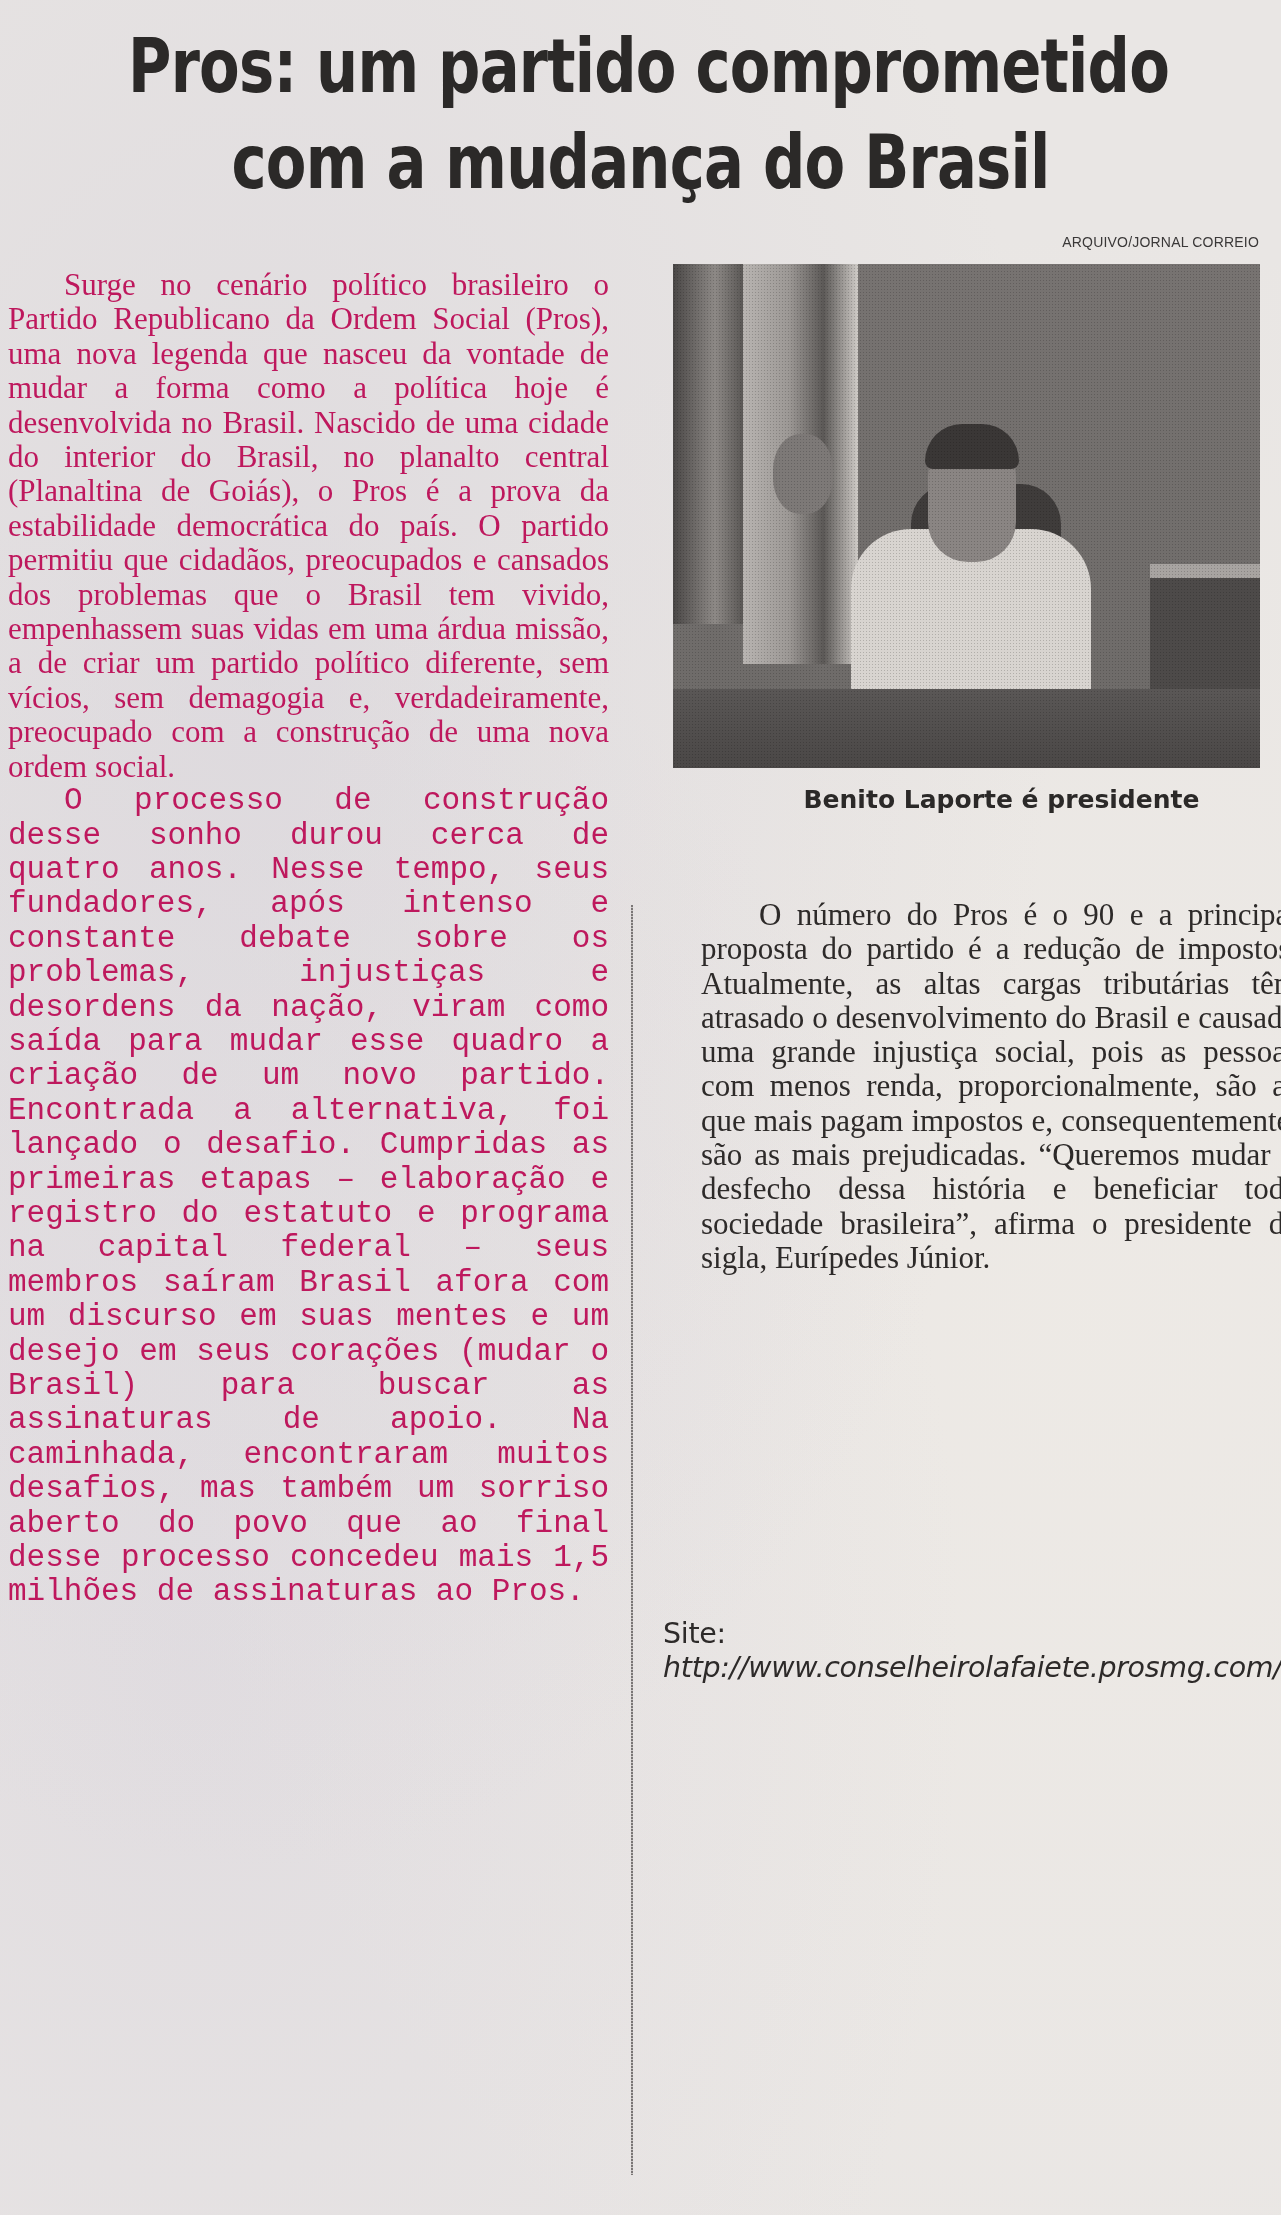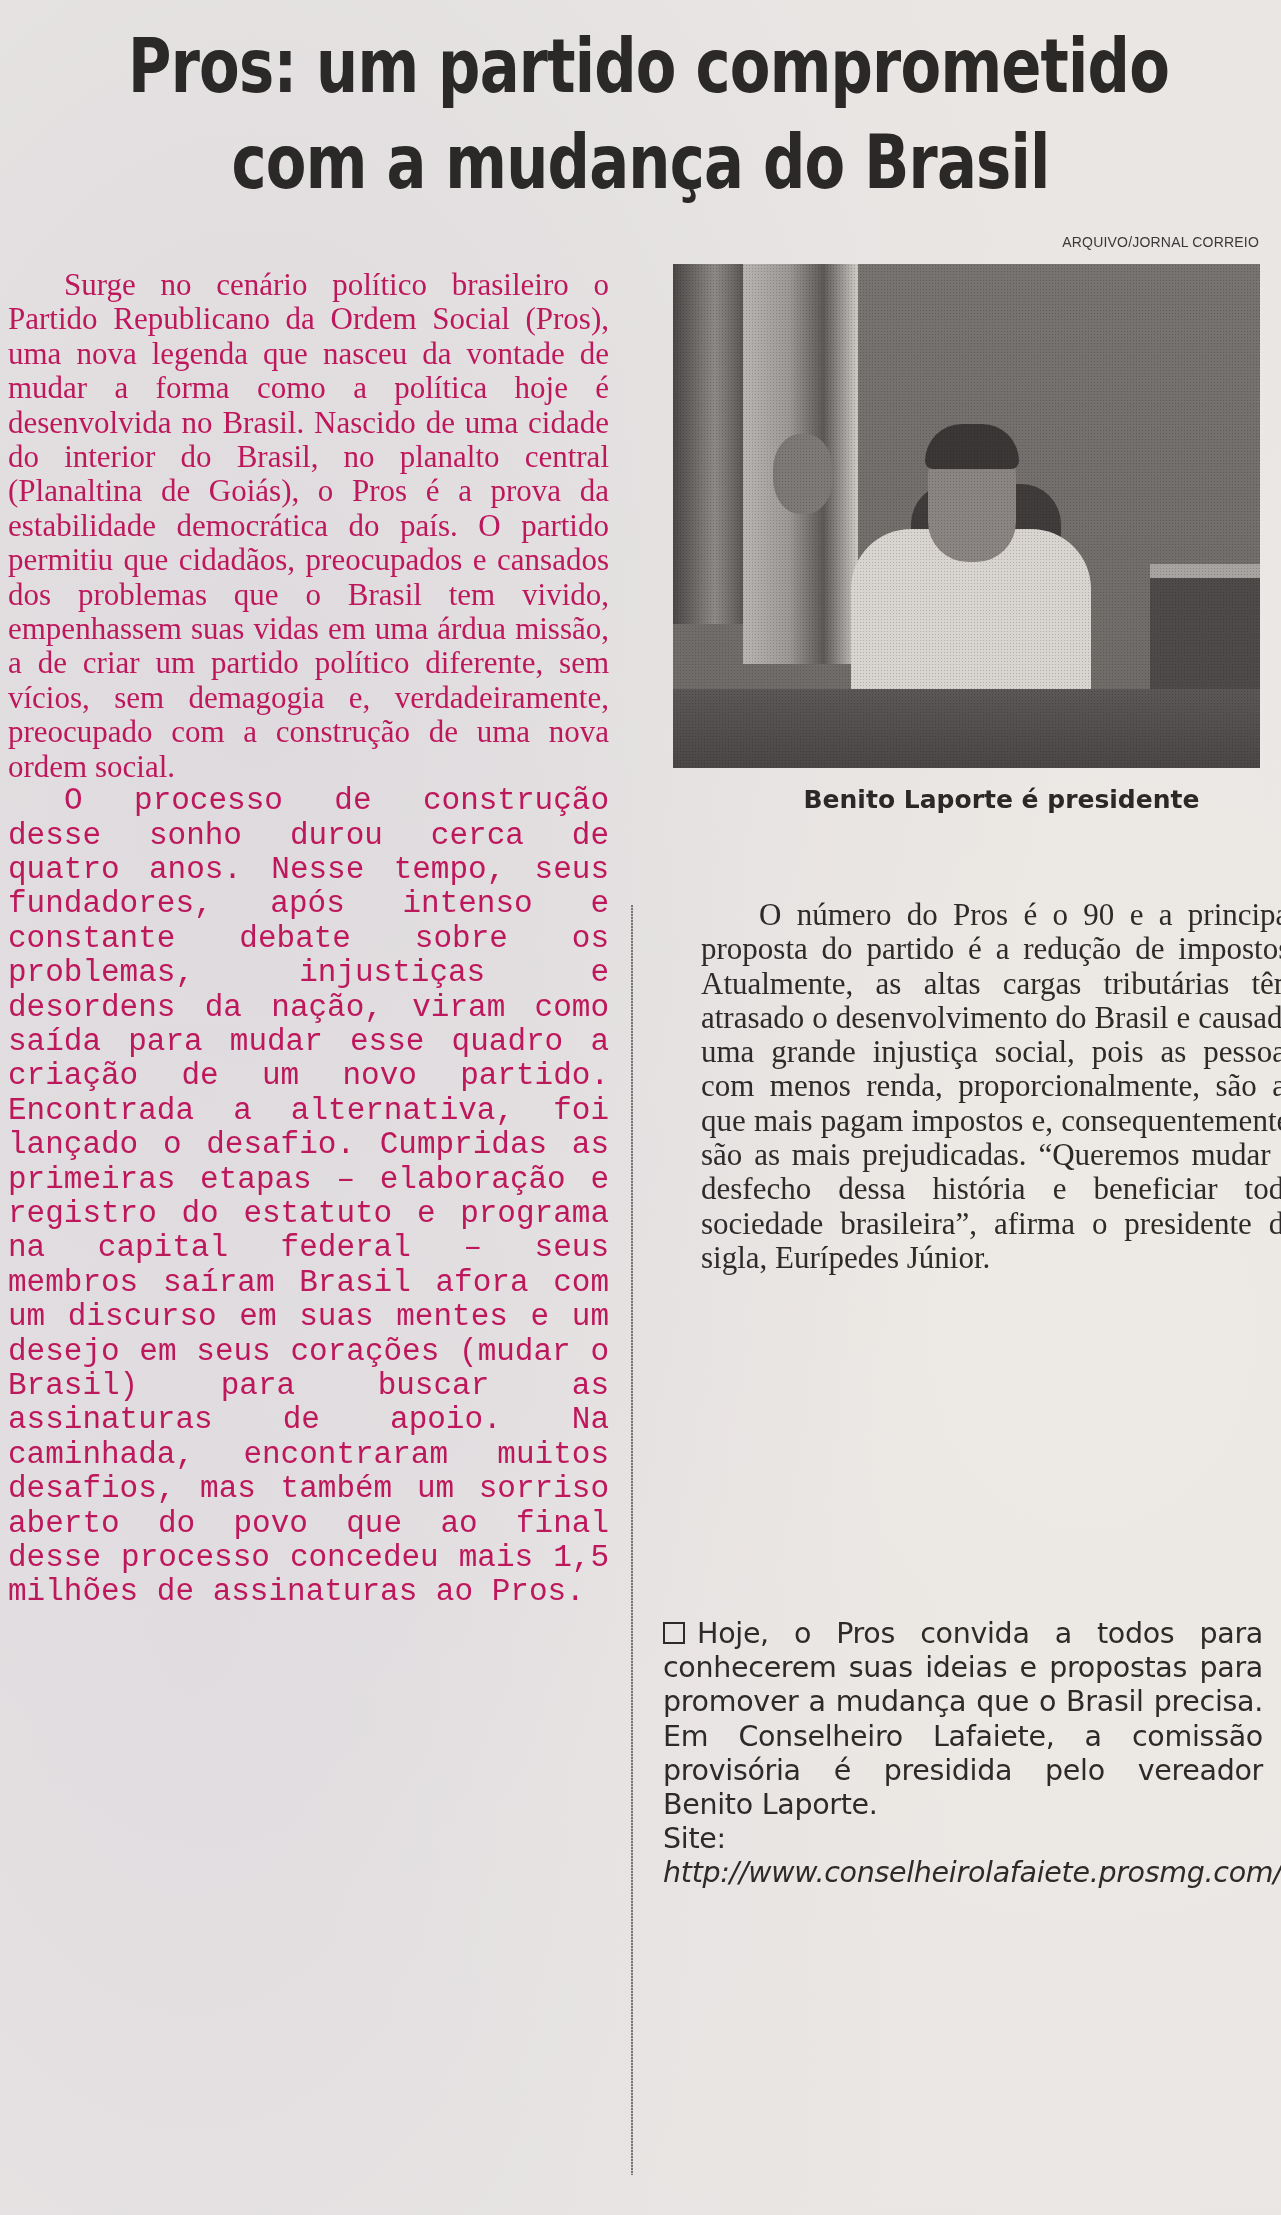--- a/index.html
+++ b/index.html
@@ -124,15 +124,14 @@
 
 <div class="caption">
   <div>Benito Laporte é presidente</div>
 </div>
 
 <div class="col-right">
   <p>O número do Pros é o 90 e a principal proposta do partido é a redução de impostos. Atualmente, as altas cargas tributárias têm atrasado o desenvolvimento do Brasil e causado uma grande injustiça social, pois as pessoas com menos renda, proporcionalmente, são as que mais pagam impostos e, consequentemente, são as mais prejudicadas. “Queremos mudar o desfecho dessa história e beneficiar toda sociedade brasileira”, afirma o presidente da sigla, Eurípedes Júnior.</p>
 </div>
 
 <div class="box">
-  <p><span class="bullet"></span><span>Hoje, o Pros convida a todos para conhecerem suas ideias e propostas para promover a mudança que o Brasil precisa. Em Conselheiro Lafaiete, a comissão provisória é presidida pelo vereador Benito Laporte.</span></p>
   <p class="left"><span>Site: </span><span class="it">http://www.conselheirolafaiete.prosmg.com/</span></p>
 </div>
 
 </body></html>

